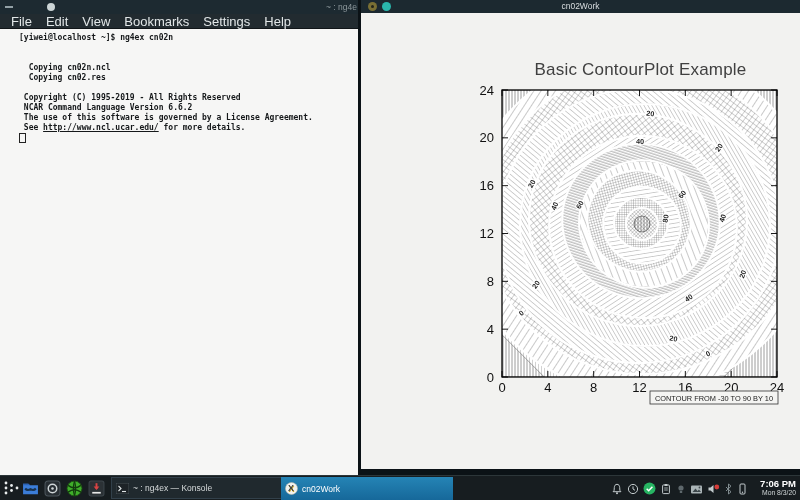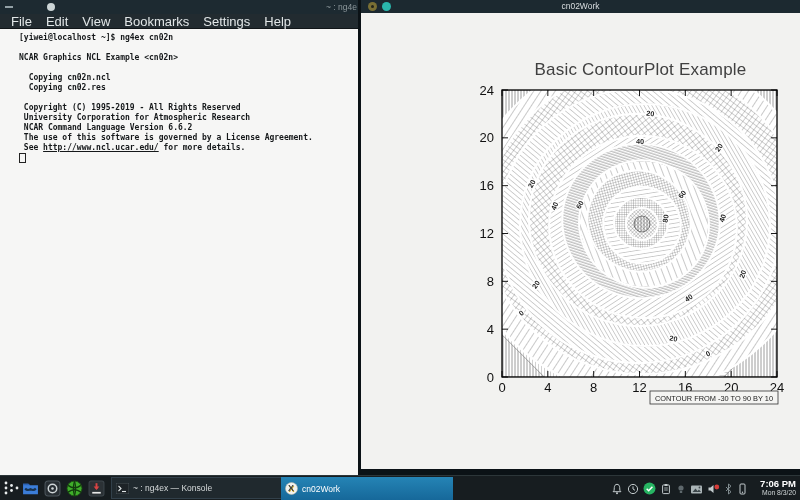--- a/index.html
+++ b/index.html
@@ -63,27 +63,25 @@
       <span>File</span>
       <span>Edit</span>
       <span>View</span>
       <span>Bookmarks</span>
       <span>Settings</span>
       <span>Help</span>
     </div>
     <div class="term-body" id="termBody">
         <div class="tline">[yiwei@localhost ~]$ ng4ex cn02n</div>
         <div class="tline"></div>
-        <div class="tline">NCAR Graphics NCL Example &lt;cn02n&gt;</div>
         <div class="tline"></div>
         <div class="tline">  Copying cn02n.ncl</div>
         <div class="tline">  Copying cn02.res</div>
         <div class="tline"></div>
         <div class="tline"> Copyright (C) 1995-2019 - All Rights Reserved</div>
-        <div class="tline"> University Corporation for Atmospheric Research</div>
         <div class="tline"> NCAR Command Language Version 6.6.2</div>
         <div class="tline"> The use of this software is governed by a License Agreement.</div>
         <div class="tline"> See <span class="tlink">http://www.ncl.ucar.edu/</span> for more details.</div>
         <div class="tline"><span class="cursor"></span></div>
       </div>
   </div>
 
   <div class="plotwin">
     <div class="pw-inner">
       <div class="pw-title">

